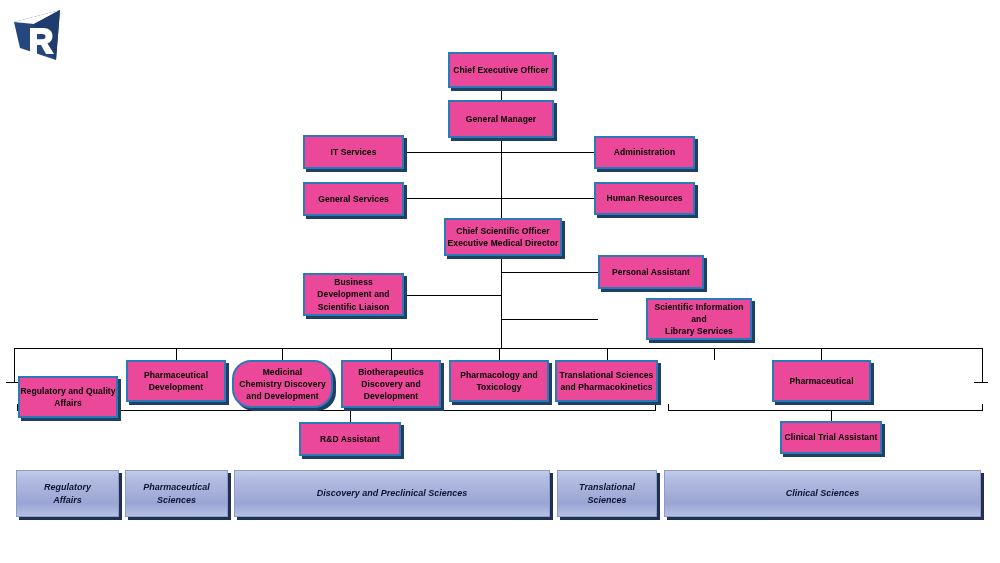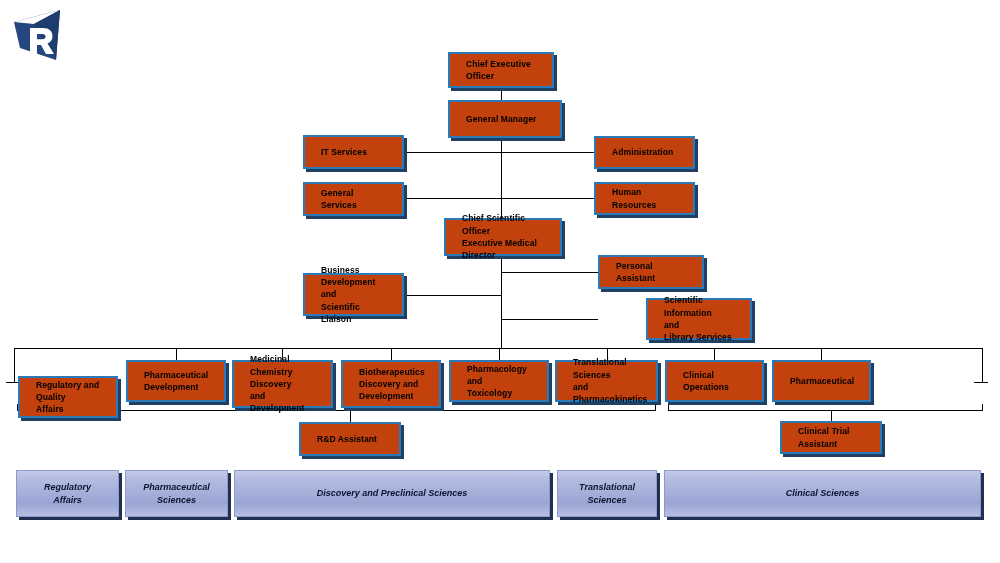--- a/index.html
+++ b/index.html
@@ -53,31 +53,32 @@
     position: absolute;
     background: #000000;
   }
   .line.v { width: 1px; }
   .line.h { height: 1px; }
 
   
   .node {
     position: absolute;
     box-sizing: border-box;
-    background: #c2410c;
+    background: #ec4899;
     border: 2px solid #2a7ab9;
     box-shadow: 3px 3px 0 0 #1f3f63;
     display: flex;
     align-items: center;
     justify-content: center;
+    text-align: center;
     color: #000000;
     font-size: 8.5px;
     font-weight: bold;
     line-height: 1.45;
-    padding: 2px 16px;
+    padding: 2px 0;
     letter-spacing: 0.1px;
   }
   .node .txt { width: 100%; }
   .node .txt span { display: block; }
 
   
   .division {
     position: absolute;
     box-sizing: border-box;
     background: linear-gradient(180deg, #c3cbe8 0%, #b3bce0 18%, #9aa5d4 72%, #b7c0e4 100%);
@@ -158,21 +159,21 @@
   <div class="line v" style="left:668px; top:404px; height:7px;"></div>
   <div class="line v" style="left:982px; top:404px; height:7px;"></div>
   <div class="line v" style="left:831px; top:410px; height:11px;"></div>
 
   <div class="node" style="left:448px; top:52px; width:106px; height:36px;">
     <div class="txt">
       <span>Chief Executive Officer</span>
     </div>
   </div>
 
-  <div class="node" style="left:448px; top:100px; width:114px; height:38px;">
+  <div class="node" style="left:448px; top:100px; width:106px; height:38px;">
     <div class="txt">
       <span>General Manager</span>
     </div>
   </div>
 
   <div class="node" style="left:303px; top:135px; width:101px; height:34px;">
     <div class="txt">
       <span>IT Services</span>
     </div>
   </div>
@@ -231,21 +232,21 @@
     </div>
   </div>
 
   <div class="node" style="left:126px; top:360px; width:100px; height:42px;">
     <div class="txt">
       <span>Pharmaceutical</span>
       <span>Development</span>
     </div>
   </div>
 
-  <div class="node" style="left:232px; top:360px; width:101px; height:48px;">
+  <div class="node" style="left:232px; top:360px; width:101px; height:48px;border-radius:19px;">
     <div class="txt">
       <span>Medicinal</span>
       <span>Chemistry Discovery</span>
       <span>and Development</span>
     </div>
   </div>
 
   <div class="node" style="left:341px; top:360px; width:100px; height:48px;">
     <div class="txt">
       <span>Biotherapeutics</span>
@@ -261,26 +262,20 @@
     </div>
   </div>
 
   <div class="node" style="left:555px; top:360px; width:103px; height:42px;">
     <div class="txt">
       <span>Translational Sciences</span>
       <span>and Pharmacokinetics</span>
     </div>
   </div>
 
-  <div class="node" style="left:665px; top:360px; width:99px; height:42px;">
-    <div class="txt">
-      <span>Clinical</span>
-      <span>Operations</span>
-    </div>
-  </div>
 
   <div class="node" style="left:772px; top:360px; width:99px; height:42px;">
     <div class="txt">
       <span>Pharmaceutical</span>
     </div>
   </div>
 
 
   <div class="node" style="left:299px; top:422px; width:102px; height:34px;">
     <div class="txt">

